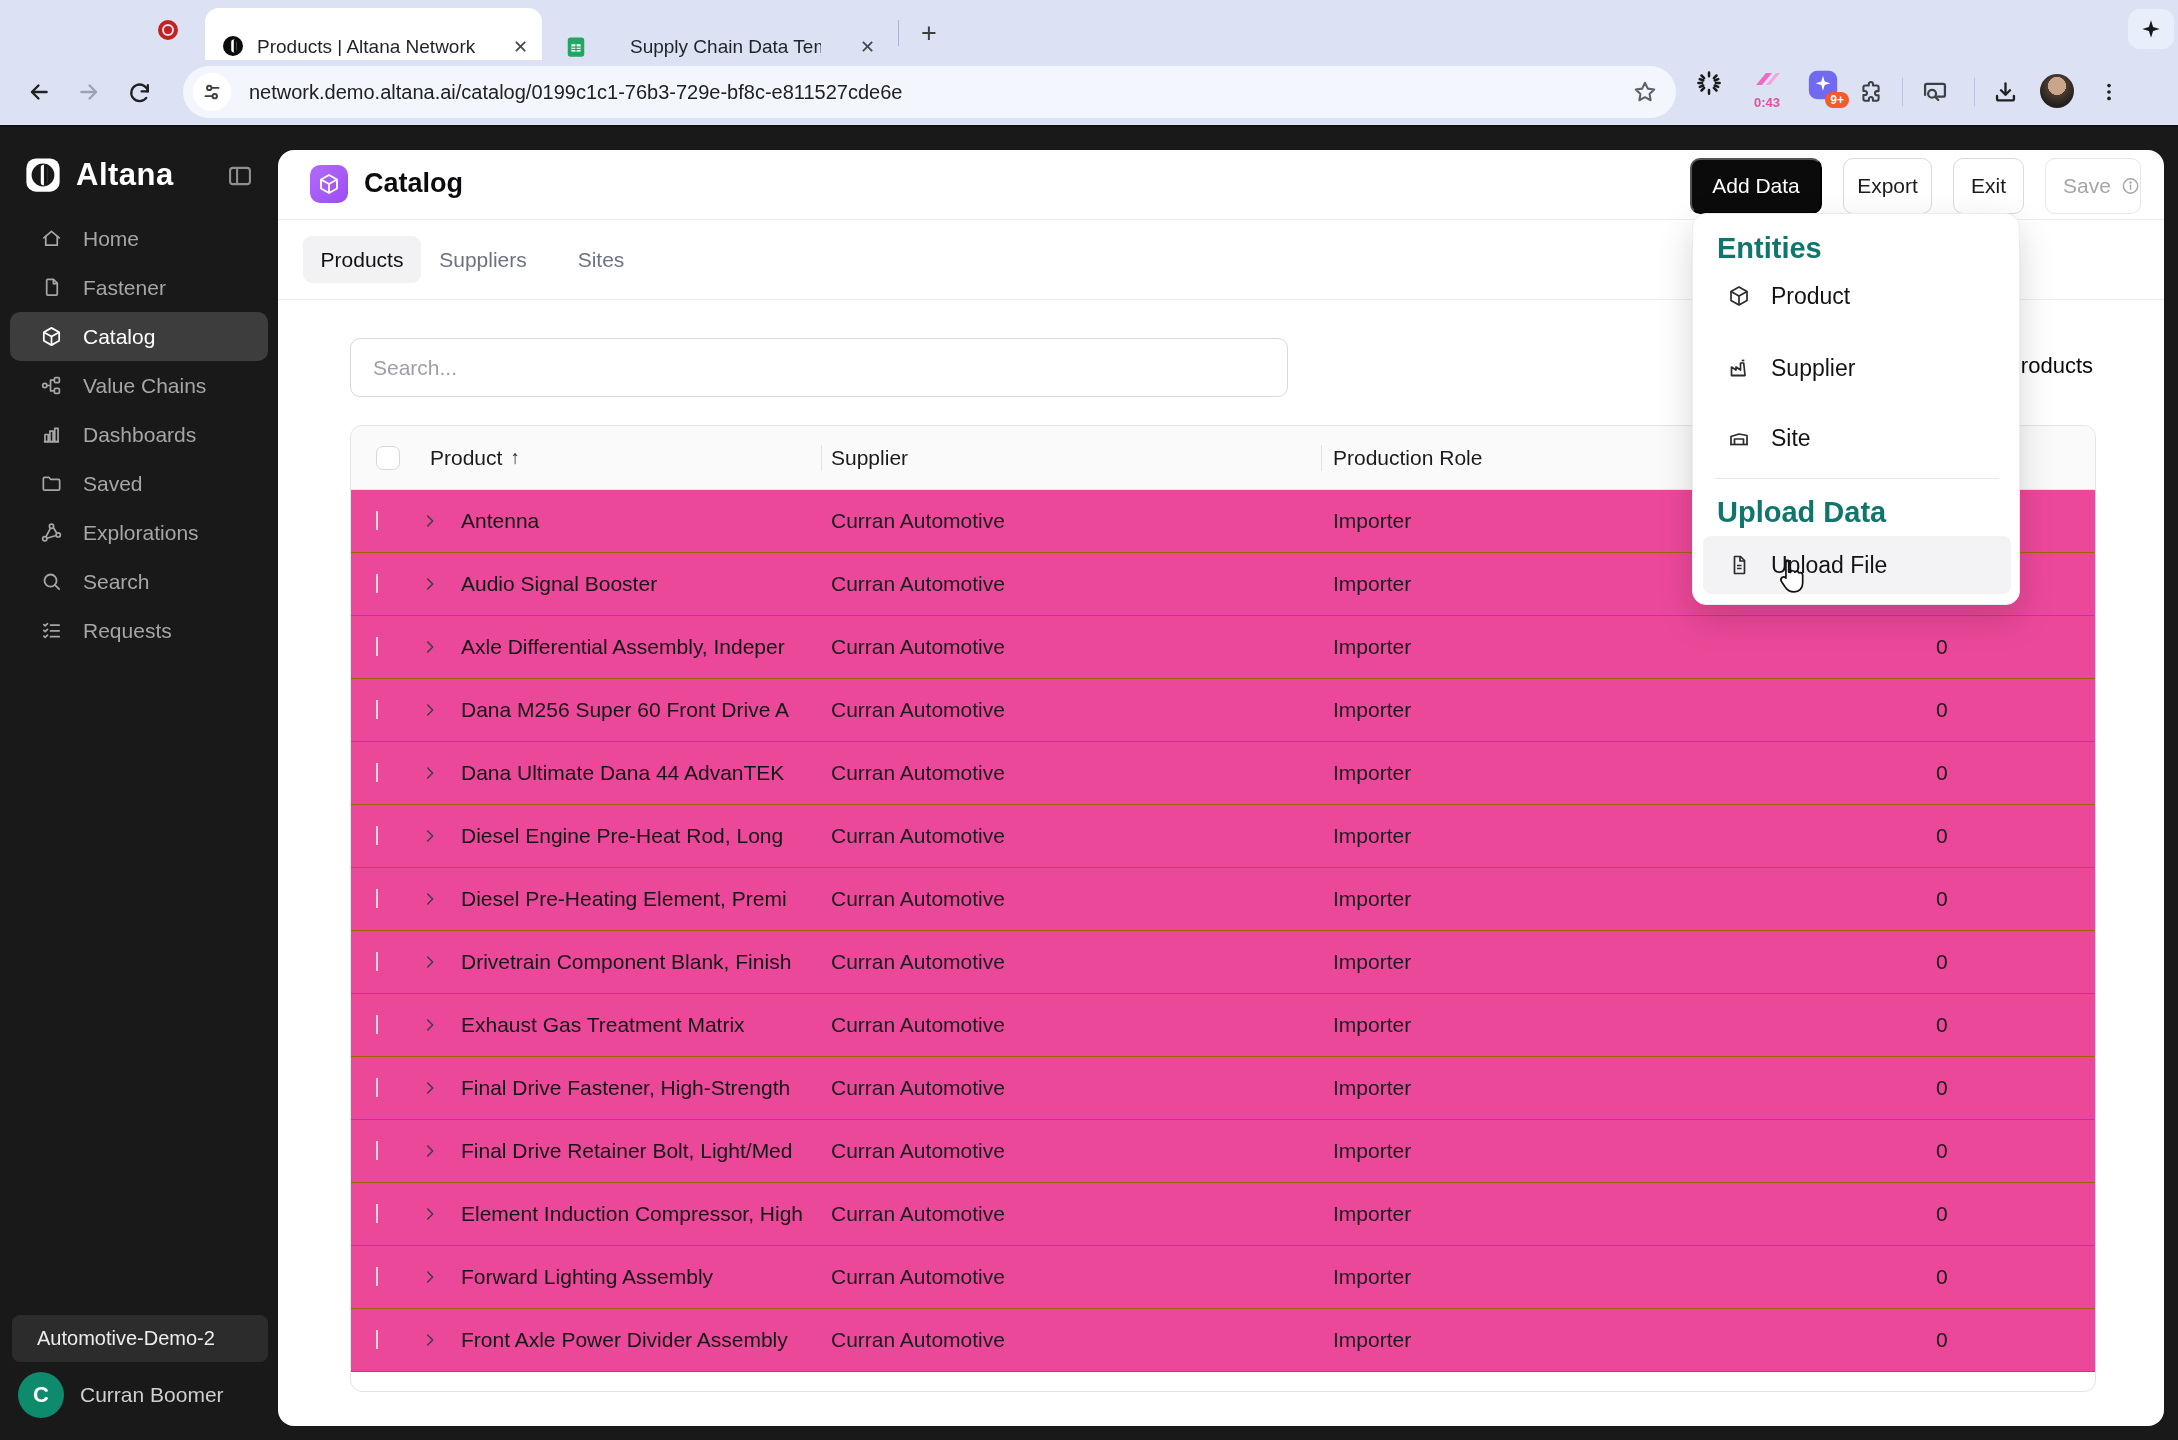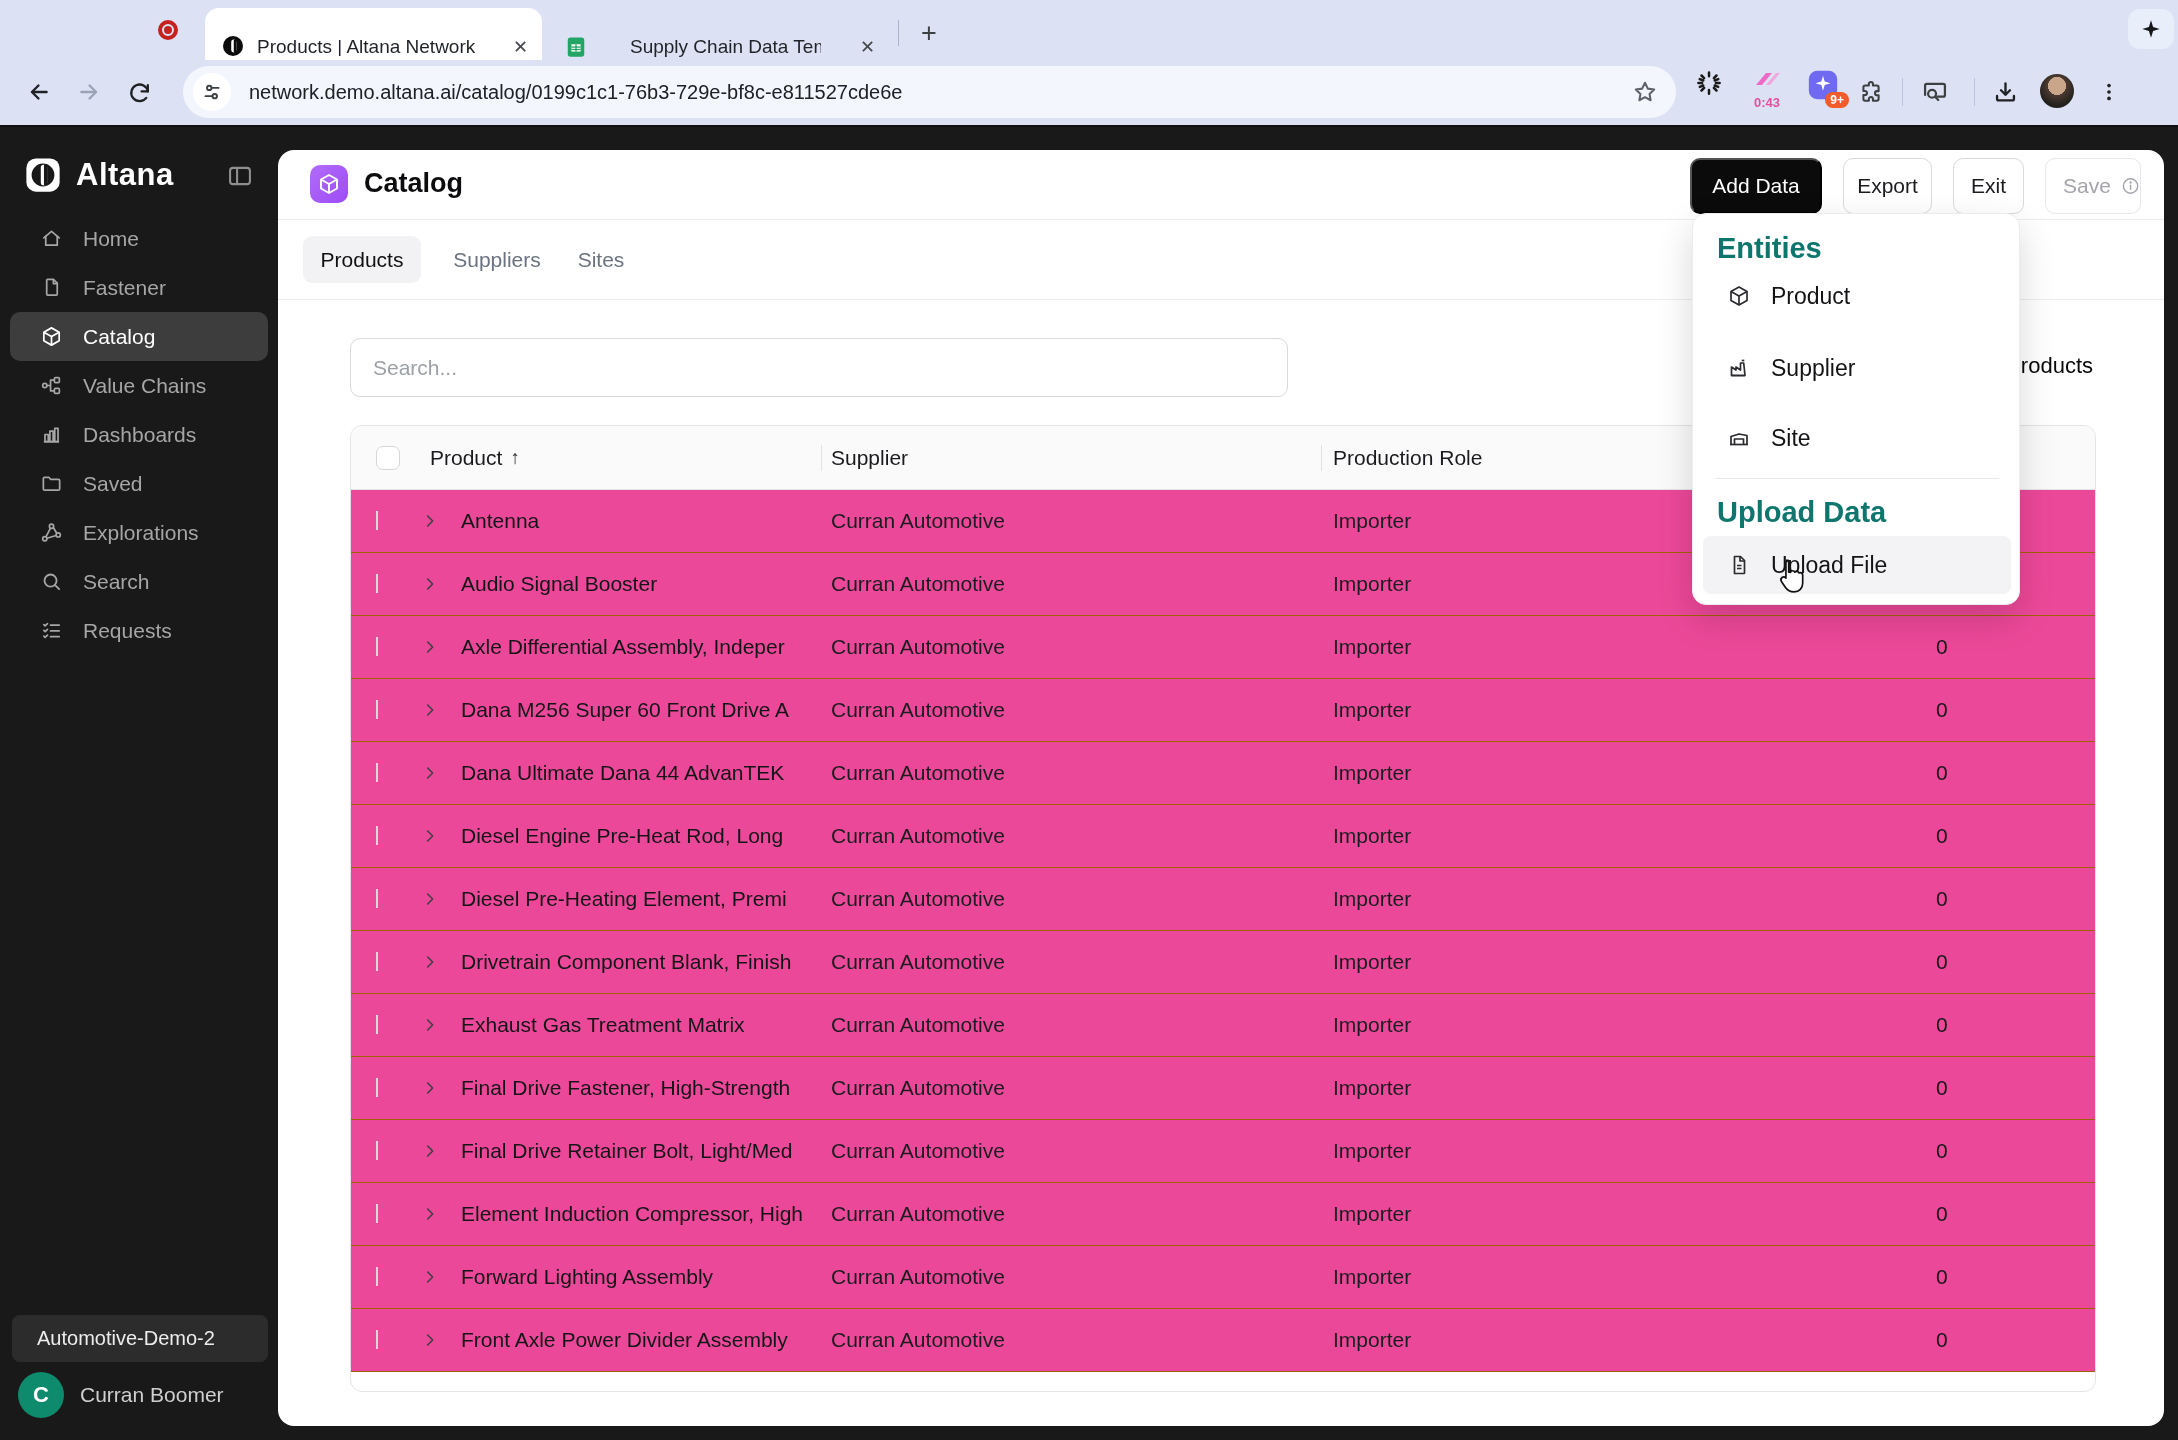--- a/index.html
+++ b/index.html
@@ -369,21 +369,21 @@
       <svg width="20" height="20" viewBox="0 0 24 24" fill="none" stroke="#a4a4ac" stroke-width="1.8" stroke-linecap="round">
           <circle cx="12" cy="12" r="9"></circle>
           <path d="M12 11v5"></path>
           <circle cx="12" cy="7.6" r="0.6" fill="#a4a4ac"></circle>
         </svg>
     </button>
   </div>
 
   <div class="view-tabs">
     <div class="vtab active" style="left:25px; width:118px;">Products</div>
-    <div class="vtab plain" style="left:170px; width:98px;">Suppliers</div>
+    <div class="vtab plain" style="left:156px; width:98px;">Suppliers</div>
     <div class="vtab plain" style="left:296px; width:54px;">Sites</div>
   </div>
 
   <input class="search-input" type="text" placeholder="Search..." style="">
 
   <span class="count-label">Products</span>
 
   <div class="table">
     <div class="thead">
       <div class="th" style="left:25px;">

